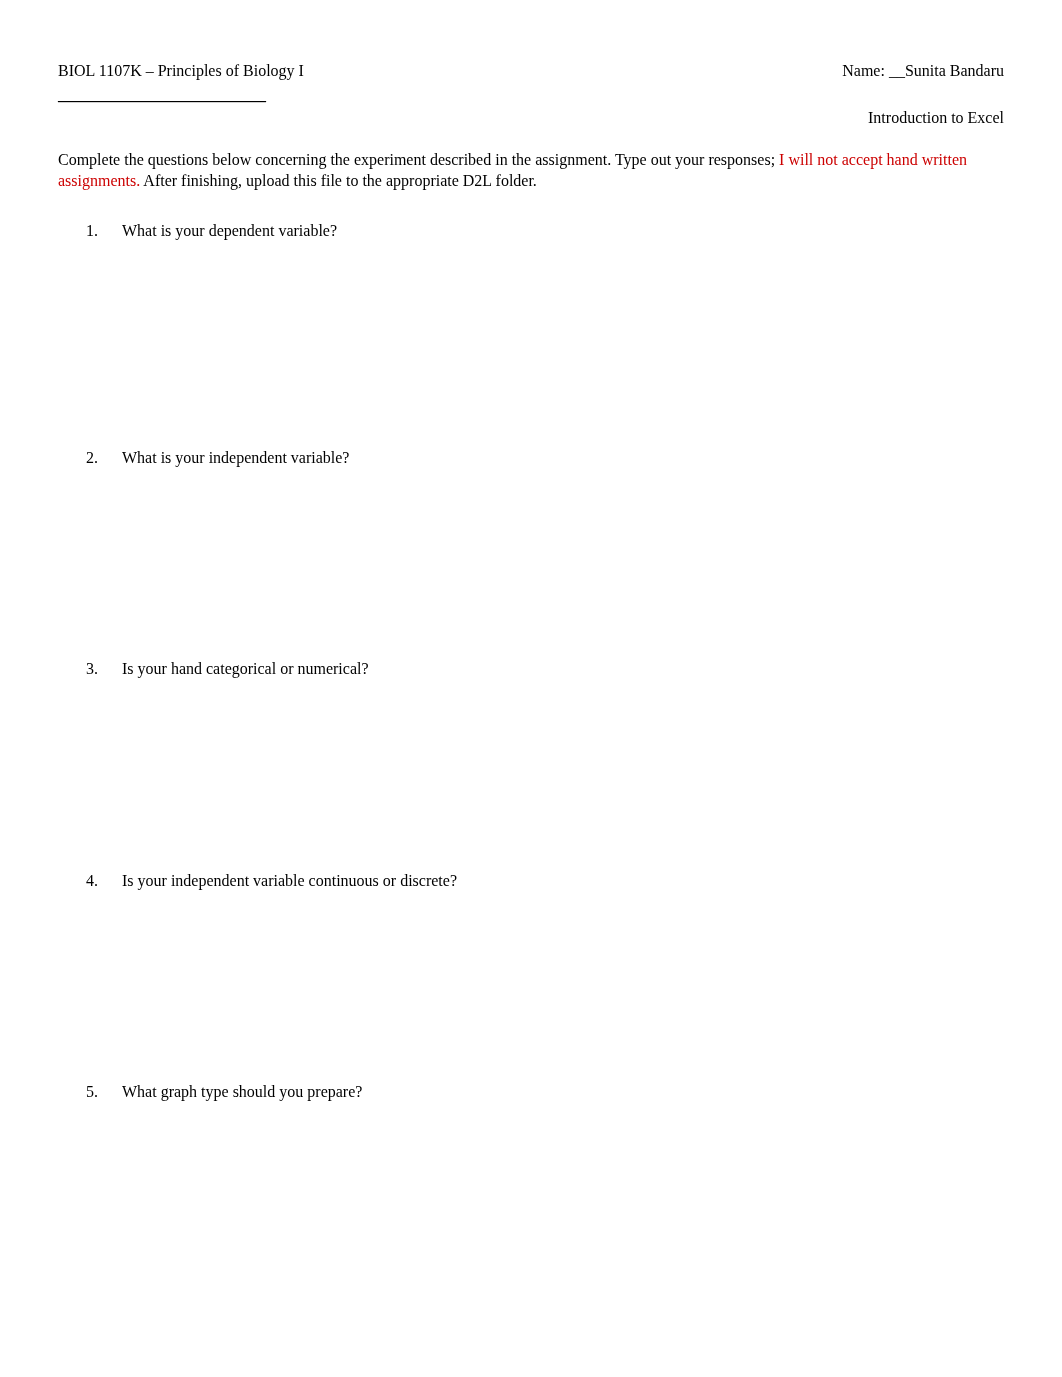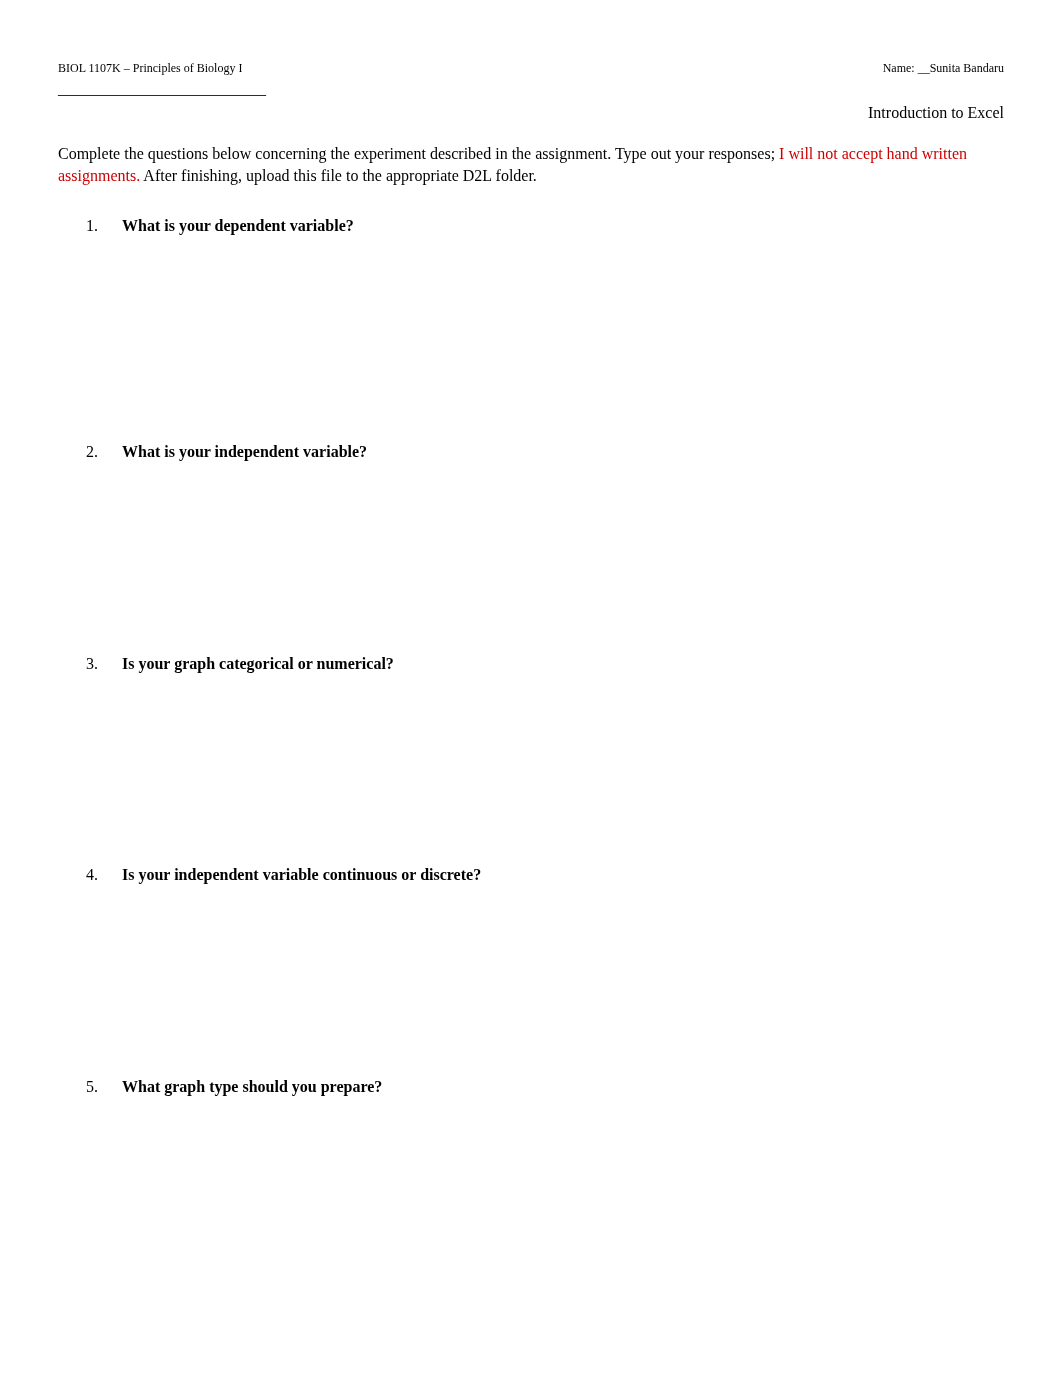--- a/index.html
+++ b/index.html
@@ -17,31 +17,32 @@
       padding: 60px 58px;
       line-height: 1.35;
     }
     .header-row {
       display: flex;
       justify-content: space-between;
       align-items: baseline;
       margin-bottom: 2px;
     }
     .course-title {
-      font-size: 12px;
+      font-size: 16px;
       text-align: right;
     }
     .name-field {
-      font-size: 12px;
+      font-size: 16px;
     }
     .underline {
       margin-top: 0;
       margin-bottom: 2px;
       font-size: 16px;
       letter-spacing: 0;
+      font-weight: bold;
     }
     .subtitle {
       font-size: 16px;
       margin-bottom: 20px;
       text-align: right;
     }
     .instructions {
       font-size: 16px;
       margin-bottom: 28px;
     }
@@ -56,21 +57,20 @@
       position: relative;
       font-size: 16px;
     }
     .question-number {
       position: absolute;
       left: -6px;
     }
     .question-text {
       padding-left: 30px;
       display: block;
-      font-weight: bold;
     }
     .q1 { margin-bottom: 205px; }
     .q2 { margin-bottom: 190px; }
     .q3 { margin-bottom: 190px; }
     .q4 { margin-bottom: 190px; }
     .q5 { margin-bottom: 0; }
   </style>
 </head>
 <body>
 
@@ -93,21 +93,21 @@
   <li class="question-item q1">
     <span class="question-number">1.</span>
     <span class="question-text">What is your dependent variable?</span>
   </li>
   <li class="question-item q2">
     <span class="question-number">2.</span>
     <span class="question-text">What is your independent variable?</span>
   </li>
   <li class="question-item q3">
     <span class="question-number">3.</span>
-    <span class="question-text">Is your graph categorical or numerical?</span>
+    <span class="question-text">Is your hand categorical or numerical?</span>
   </li>
   <li class="question-item q4">
     <span class="question-number">4.</span>
     <span class="question-text">Is your independent variable continuous or discrete?</span>
   </li>
   <li class="question-item q5">
     <span class="question-number">5.</span>
     <span class="question-text">What graph type should you prepare?</span>
   </li>
 </ol>

